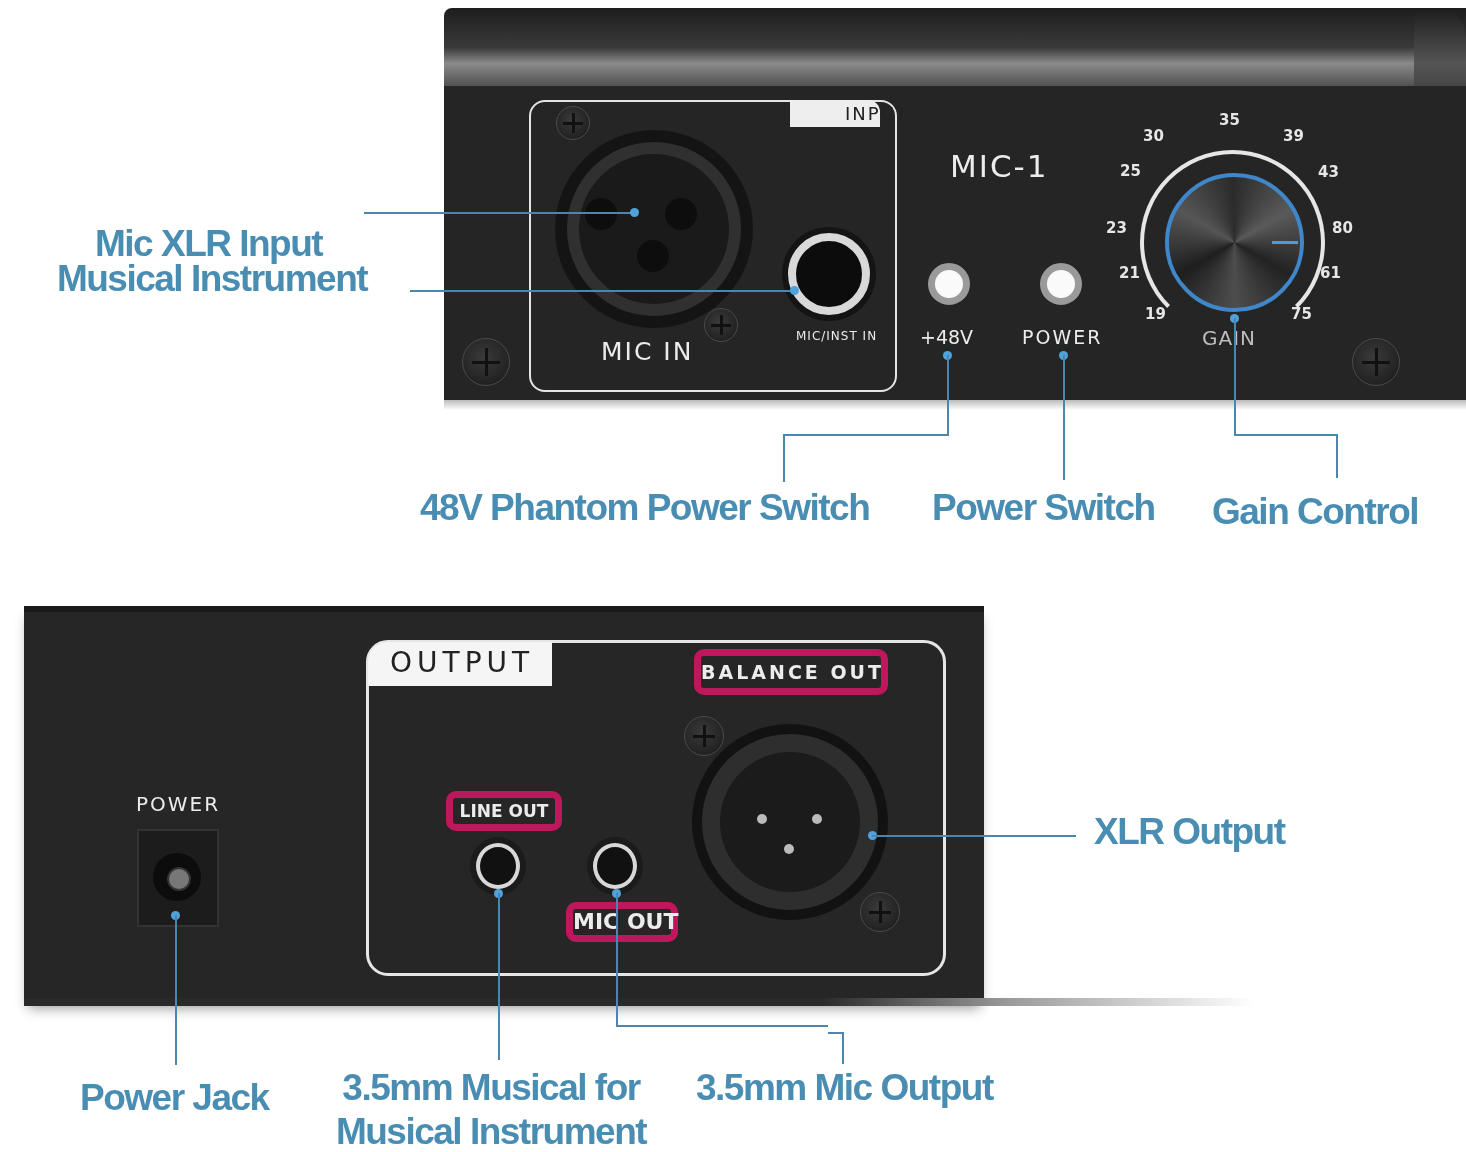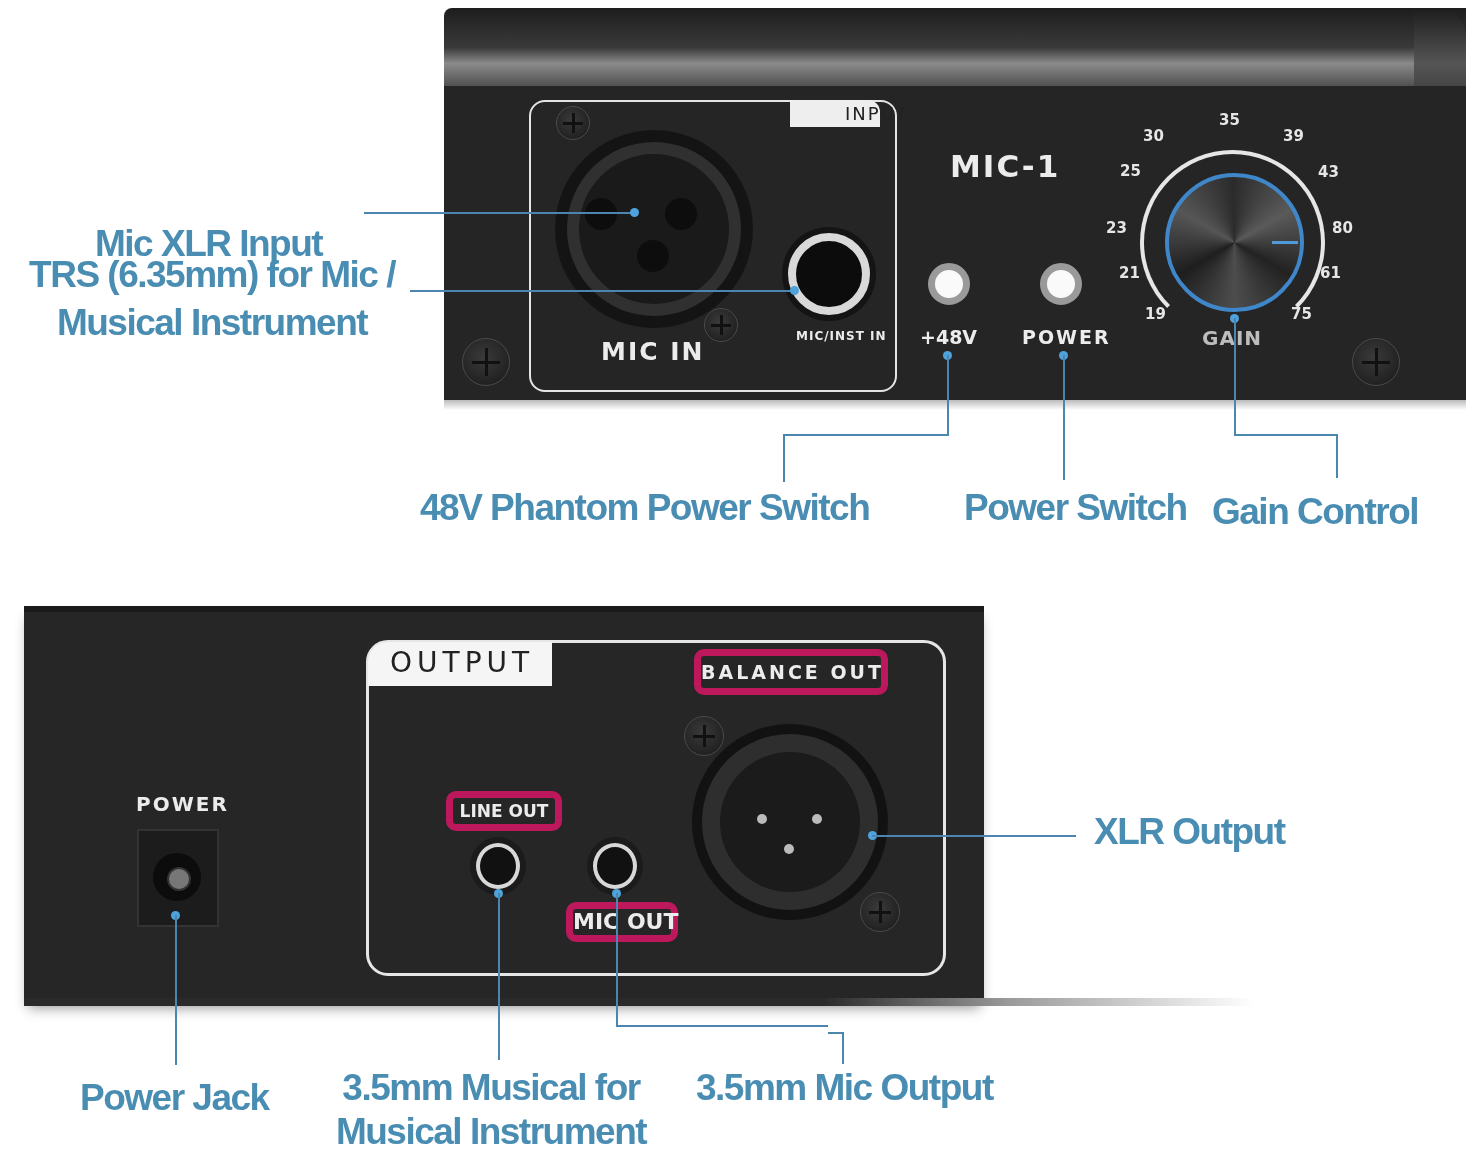--- a/index.html
+++ b/index.html
@@ -2,21 +2,21 @@
 <html><head>
 <meta charset="utf-8">
 <style>
   html,body{margin:0;padding:0;}
   body{width:1466px;height:1152px;background:#ffffff;position:relative;overflow:hidden;font-family:"Liberation Sans",sans-serif;}
   .abs{position:absolute;}
   .callout{position:absolute;color:#4a8db3;font-family:"Liberation Sans",sans-serif;font-weight:bold;font-size:37px;letter-spacing:-1.5px;line-height:44px;white-space:nowrap;}
   .callout.center{text-align:center;}
   .line{position:absolute;background:#4a86ad;}
   .dot{position:absolute;width:9px;height:9px;border-radius:50%;background:#4fa3dc;}
-  .panel-text{position:absolute;color:#ececec;font-family:"DejaVu Sans",sans-serif;font-weight:bold;white-space:nowrap;}
+  .panel-text{position:absolute;color:#ececec;font-family:"DejaVu Sans",sans-serif;font-weight:normal;white-space:nowrap;}
   .screw{position:absolute;border-radius:50%;background:radial-gradient(circle at 45% 40%,#3a3a3a,#181818);border:1px solid #4a4a4a;}
   .screw:before,.screw:after{content:"";position:absolute;background:#111;}
   .screw:before{left:50%;top:20%;width:3px;height:60%;margin-left:-1.5px;}
   .screw:after{top:50%;left:20%;height:3px;width:60%;margin-top:-1.5px;}
   .pill{position:absolute;border:7px solid #be185d;border-radius:10px;color:#ececec;font-family:"DejaVu Sans",sans-serif;font-weight:bold;text-align:center;white-space:nowrap;}
   .jack35{position:absolute;border-radius:50%;background:#111;border:4px solid #d8d8d8;box-shadow:0 0 0 6px #1b1b1b;}
   .tick{position:absolute;color:#e6e6e6;font-family:"DejaVu Sans",sans-serif;font-weight:bold;font-size:15px;}
 </style>
 </head>
 <body>
@@ -70,35 +70,34 @@
 <div class="tick" style="left:1332px;top:219px;">80</div>
 <div class="tick" style="left:1320px;top:264px;">61</div>
 <div class="tick" style="left:1291px;top:305px;">75</div>
 <div class="panel-text" style="left:1202px;top:326px;font-size:20px;color:#bdbdbd;letter-spacing:1px;">GAIN</div>
 
 <div class="callout" style="left:95px;top:182px;margin-top:40px;">Mic XLR Input</div>
 <div class="line" style="left:364px;top:212px;width:270px;height:2px;"></div>
 <div class="dot" style="left:630px;top:208px;"></div>
 
 <div class="callout center" style="left:20px;top:253px;width:384px;">
-  <div>TRS (6.35mm) for Mic /</div>
   <div style="margin-top:4px;">Musical Instrument</div>
 </div>
 <div class="line" style="left:410px;top:290px;width:386px;height:2px;"></div>
 <div class="dot" style="left:790px;top:286px;"></div>
 
 <div class="dot" style="left:943px;top:351px;"></div>
 <div class="line" style="left:947px;top:355px;width:2px;height:81px;"></div>
 <div class="line" style="left:783px;top:434px;width:166px;height:2px;"></div>
 <div class="line" style="left:783px;top:434px;width:2px;height:48px;"></div>
 <div class="callout" style="left:420px;top:486px;">48V Phantom Power Switch</div>
 
 <div class="dot" style="left:1059px;top:351px;"></div>
 <div class="line" style="left:1063px;top:355px;width:2px;height:125px;"></div>
-<div class="callout" style="left:964px;top:486px;">Power Switch</div>
+<div class="callout" style="left:932px;top:486px;">Power Switch</div>
 
 <div class="dot" style="left:1230px;top:314px;"></div>
 <div class="line" style="left:1234px;top:318px;width:2px;height:118px;"></div>
 <div class="line" style="left:1234px;top:434px;width:104px;height:2px;"></div>
 <div class="line" style="left:1336px;top:434px;width:2px;height:44px;"></div>
 <div class="callout" style="left:1212px;top:490px;">Gain Control</div>
 
 <div class="abs" style="left:24px;top:606px;width:960px;height:392px;background:#262626;border-top:6px solid #1a1a1a;box-shadow:0 8px 12px -4px #999;"></div>
 <div class="abs" style="left:24px;top:998px;width:1230px;height:8px;background:linear-gradient(90deg,#2a2a2a 0%,#2a2a2a 65%,#9a9a9a 80%,#fff 100%);"></div>
 

